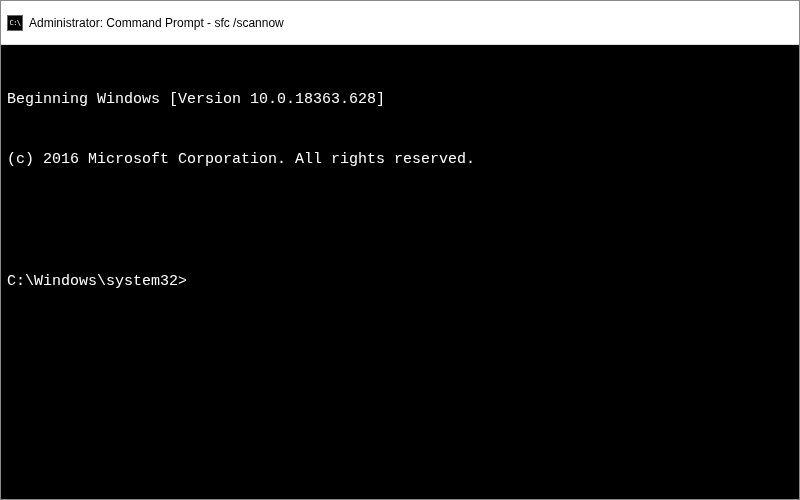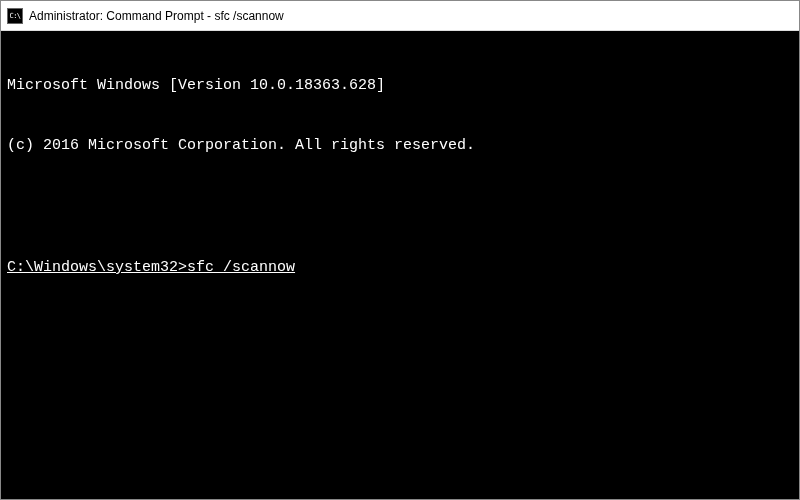--- a/index.html
+++ b/index.html
@@ -16,21 +16,21 @@
     }
     .window {
       width: 800px;
       height: 500px;
       background: #000;
       border: 1px solid #888;
       display: flex;
       flex-direction: column;
     }
     .titlebar {
-      height: 30px;
+      height: 44px;
       background: #ffffff;
       display: flex;
       align-items: center;
       padding: 0 6px;
       border-bottom: 1px solid #ddd;
       flex-shrink: 0;
     }
     .app-icon {
       width: 16px;
       height: 16px;
@@ -65,36 +65,35 @@
       padding: 4px 6px;
       white-space: pre-wrap;
       overflow: hidden;
     }
     .terminal-line {
       display: block;
     }
     .prompt-line {
       display: flex;
       flex-wrap: nowrap;
-      text-decoration: underline;
     }
     .blank {
       height: 1.35em;
     }
   </style>
 </head>
 <body>
 
 <div class="window">
   <div class="titlebar">
     <div class="app-icon"></div>
     <span class="title-text">Administrator: Command Prompt - sfc  /scannow</span>
   </div>
   <div class="terminal">
-    <span class="terminal-line">Microsoft Windows [Version 10.0.18363.628]</span>
+    <span class="terminal-line">Beginning Windows [Version 10.0.18363.628]</span>
     <span class="terminal-line">(c) 2016 Microsoft Corporation. All rights reserved.</span>
     <div class="blank"></div>
     <span class="prompt-line">
-      <span>C:\Windows\system32&gt;</span><span>sfc /scannow</span>
+      <span>C:\Windows\system32&gt;</span>
     </span>
     <div class="blank"></div>
   </div>
 </div>
 
 </body></html>

